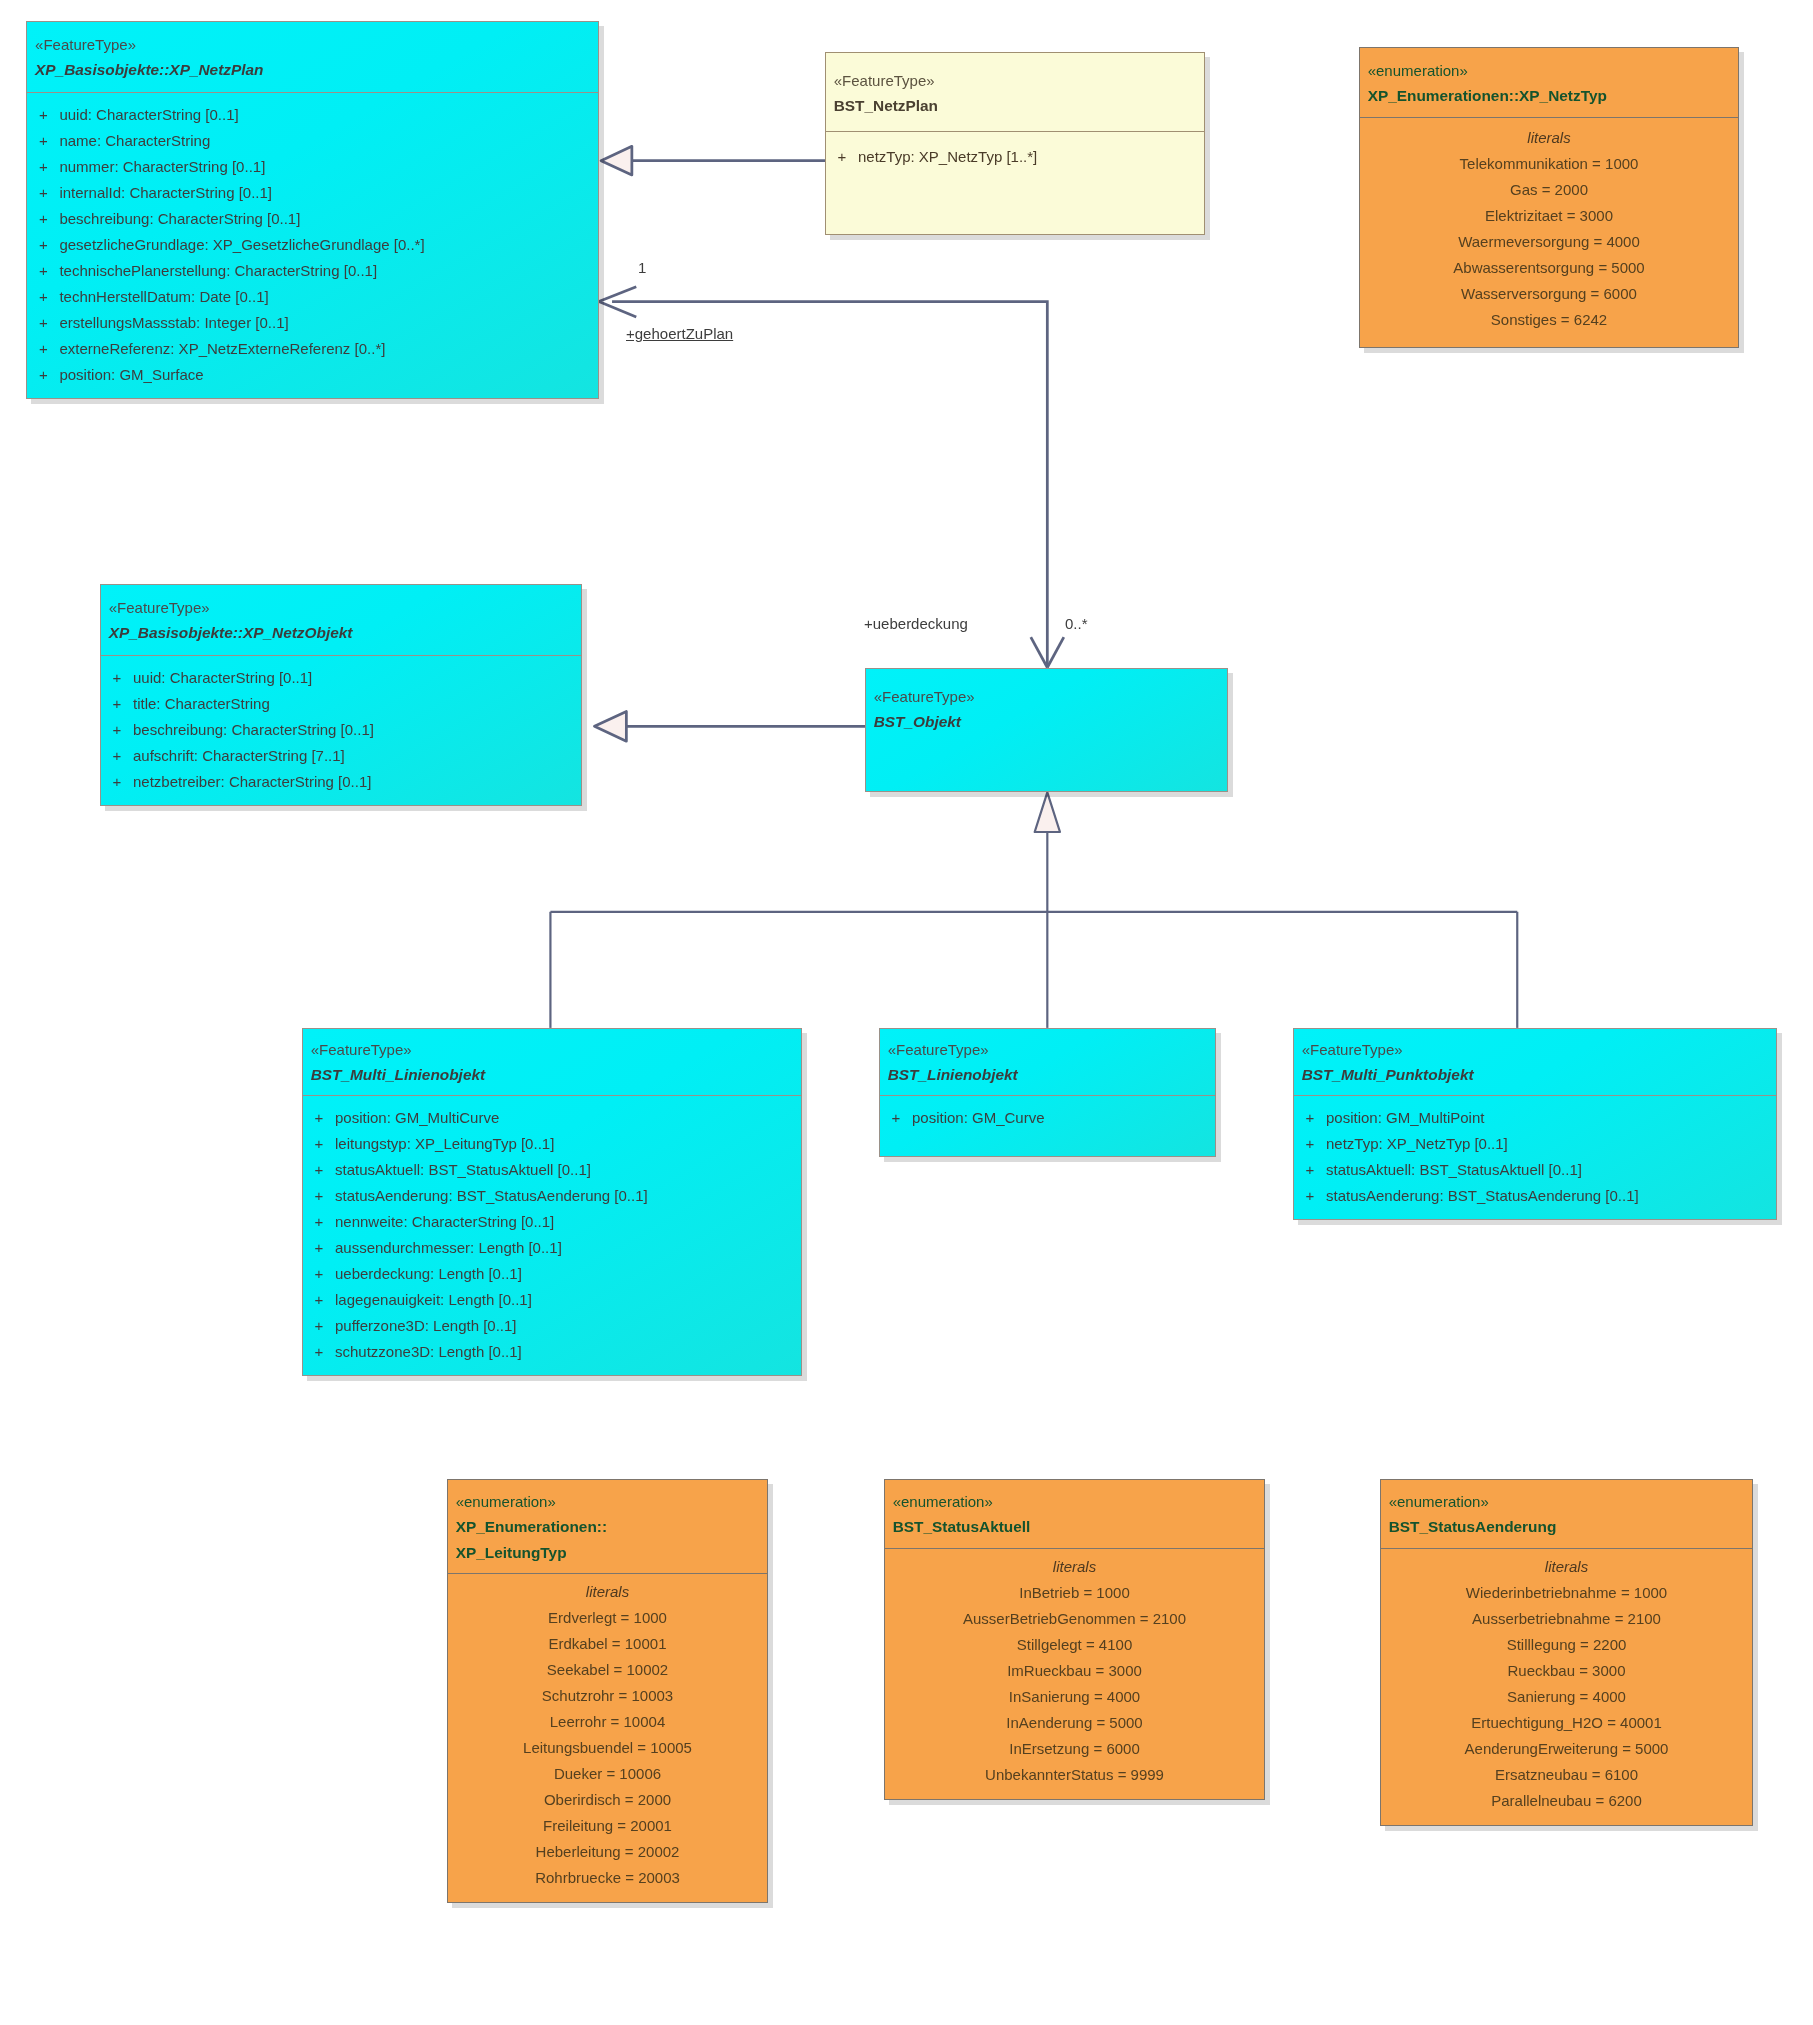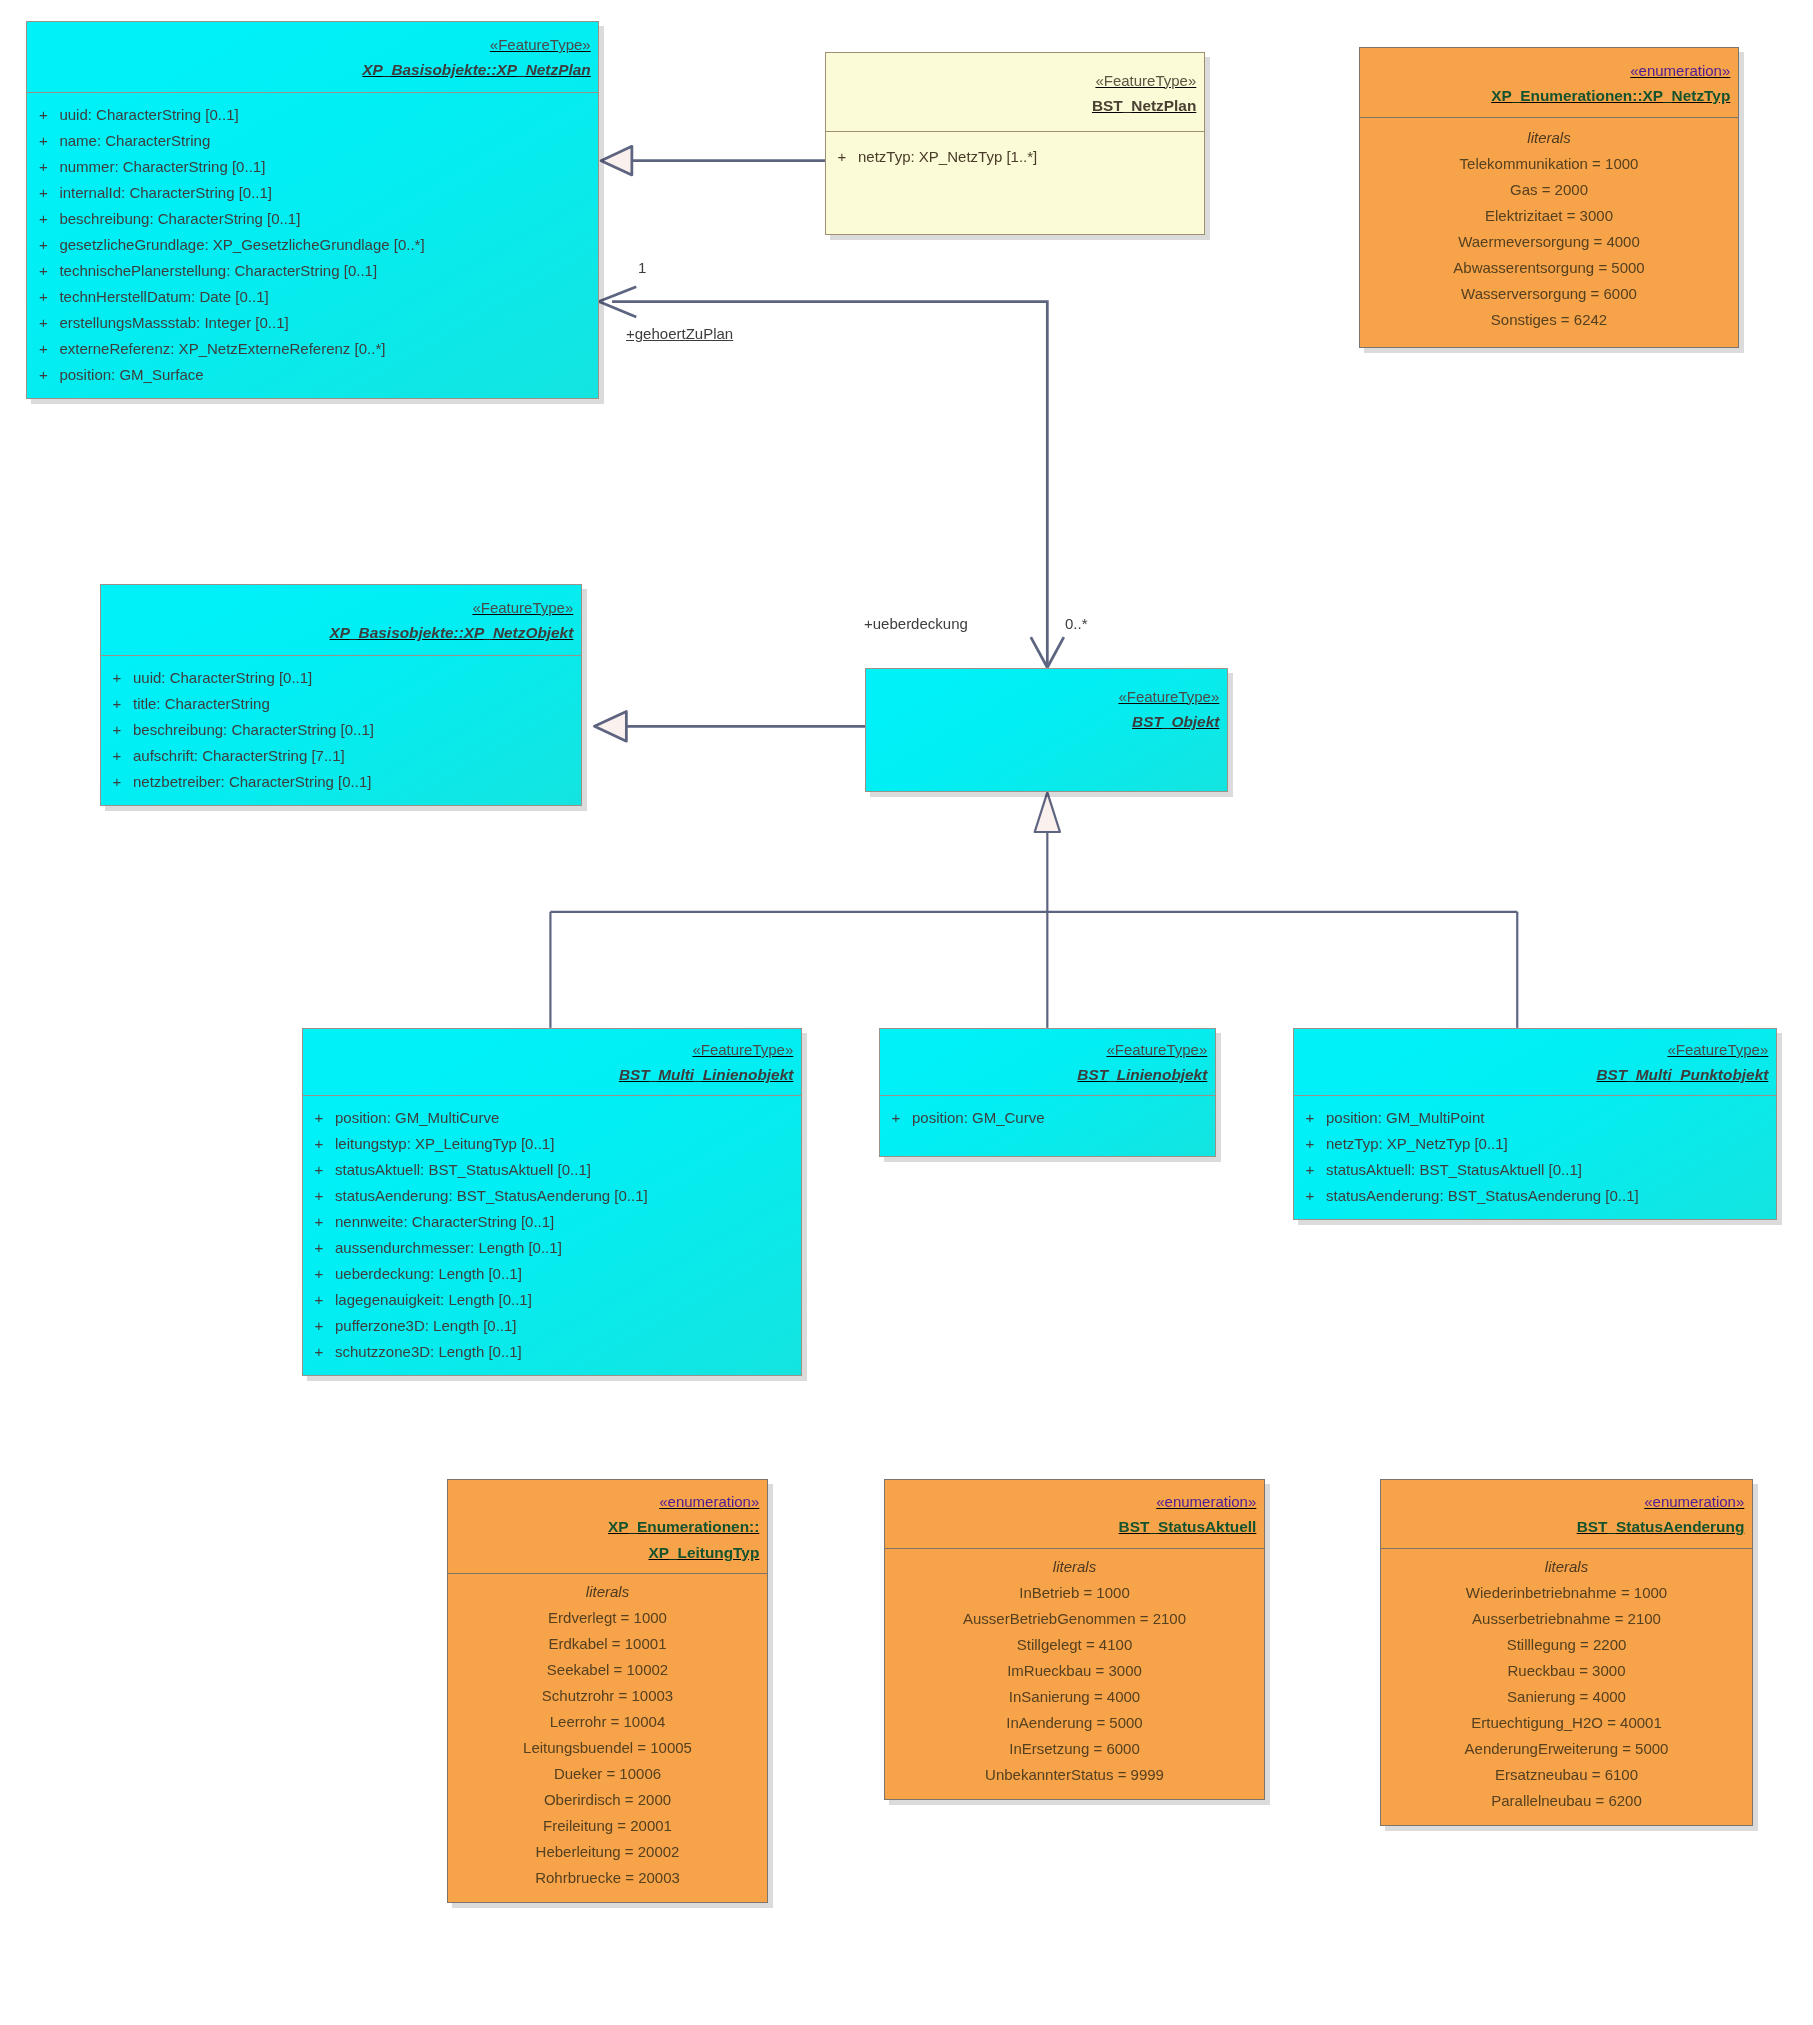--- a/index.html
+++ b/index.html
@@ -42,36 +42,35 @@
     border-color: #a08f72;
     background: #fbfbd8;
   }
   .uml-box.enumeration {
     border-color: #7d756c;
     background: #f7a34a;
   }
 
   .box-header {
     padding: 12px 7.7px 11px 7.7px;
-    text-align: right;
+    text-align: left;
     box-sizing: border-box;
-    text-decoration: underline;
   }
   .feature .box-header { border-bottom: 1.7px solid #9a9189; }
   .yellow  .box-header { border-bottom: 1.7px solid #a08f72; }
   .enumeration .box-header { border-bottom: 1.7px solid #7d756c; }
 
   .stereotype {
     font-size: 15px;
     color: #4a4a4a;
     line-height: 1.42;
     white-space: nowrap;
   }
   .yellow .stereotype { color: #5c5340; }
-  .enumeration .stereotype { color: #4c1d95; }
+  .enumeration .stereotype { color: #14532d; }
 
   .class-name {
     font-size: 15.4px;
     font-weight: bold;
     font-style: italic;
     color: #3c3c3c;
     line-height: 1.42;
     margin-top: 4px;
     white-space: nowrap;
   }

